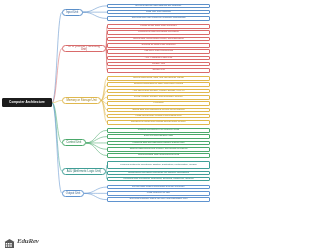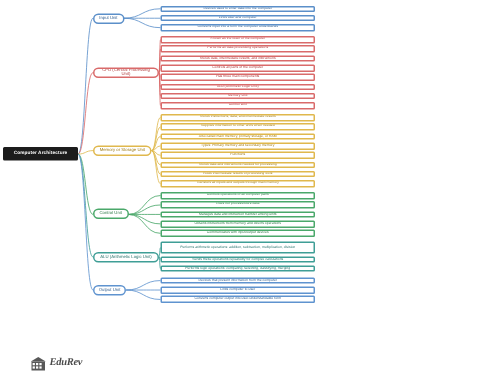--- a/index.html
+++ b/index.html
@@ -84,21 +84,21 @@
   .c-input  { border-color: #5b8fc9; color: #2d5b8e; }
   .c-cpu    { border-color: #d96a6a; color: #b03a3a; }
   .c-mem    { border-color: #e0b84d; color: #9e7a14; }
   .c-ctrl   { border-color: #4aa86a; color: #2c7a47; }
   .c-alu    { border-color: #3f9e96; color: #26716b; }
   .c-out    { border-color: #5f93cf; color: #35618f; }
 
   
   .watermark {
     position: absolute;
-    left: 20px;
+    left: 4px;
     bottom: 4px;
     display: flex;
     align-items: center;
     gap: 2px;
     opacity: 0.85;
   }
   .wm-mark {
     width: 11px;
     height: 11px;
     position: relative;

